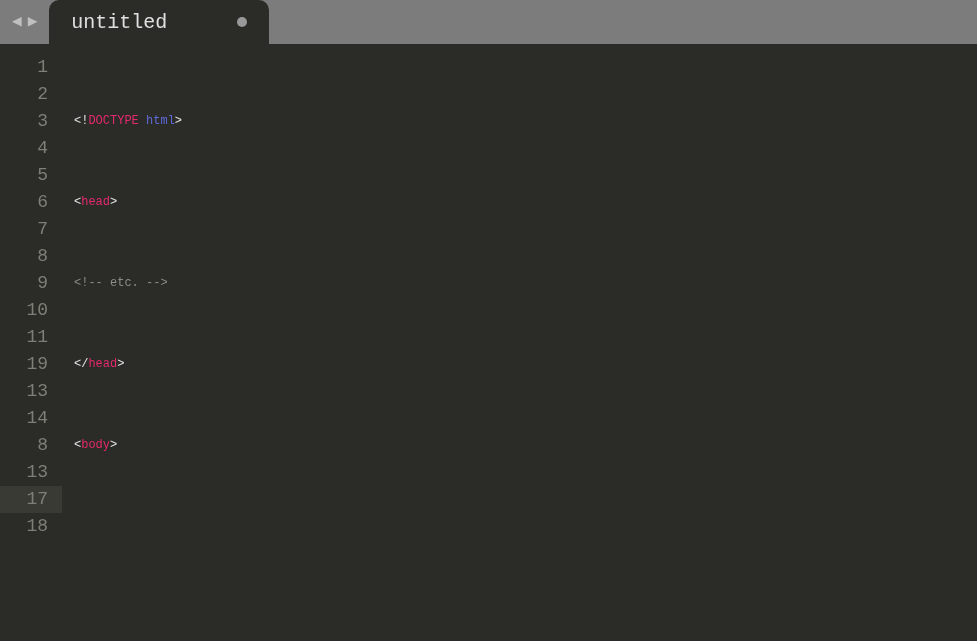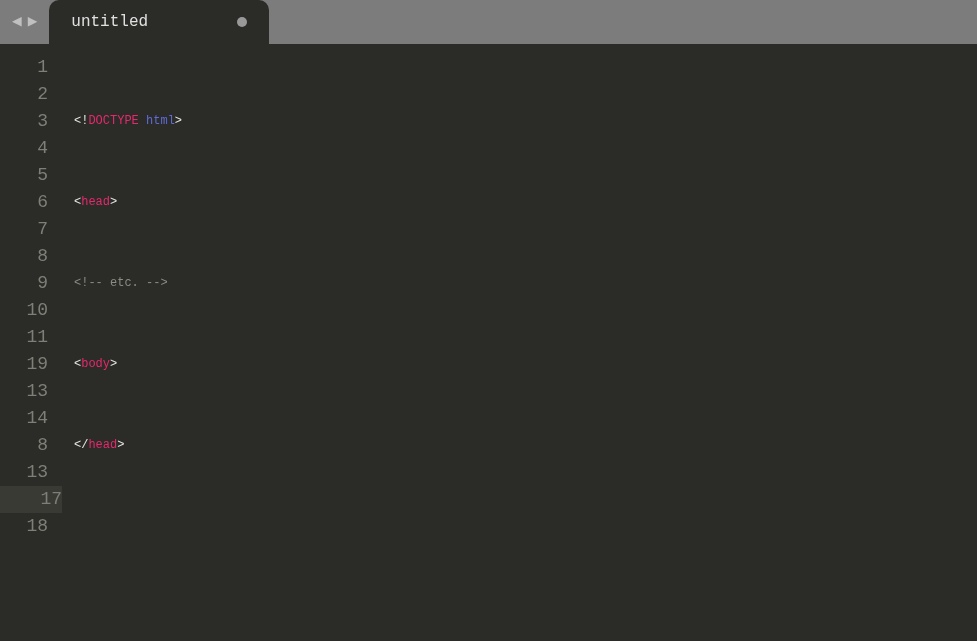--- a/index.html
+++ b/index.html
@@ -33,21 +33,21 @@
   }
   .tab {
     position: relative;
     height: 44px;
     margin-top: 0;
     display: flex;
     align-items: center;
     background: #2b2b27;
     padding: 0 22px 0 22px;
     color: #e0e0e0;
-    font-size: 16px;
+    font-size: 20px;
     border-top-left-radius: 10px;
     border-top-right-radius: 10px;
     min-width: 220px;
     justify-content: space-between;
   }
   .tab .dot {
     width: 10px;
     height: 10px;
     border-radius: 50%;
     background: #999;
@@ -60,21 +60,21 @@
   }
   .gutter {
     width: 62px;
     text-align: right;
     padding: 10px 14px 0 0;
     color: #7f7f78;
     user-select: none;
     font-size: 18px;
     line-height: 27px;
   }
-  .gutter .gln.active { background: #3a3a34; display:block; margin-right:-14px; }
+  .gutter .gln.active { background: #3a3a34; display:block; margin-right:-14px; padding-right:14px;}
   .code {
     flex: 1;
     padding: 10px 0 0 12px;
     color: #e6e6e6;
     font-size: 12px;
     line-height: 27px;
     white-space: pre;
   }
   .line { height: 27px; }
   .tag { color: #e6296e; } 
@@ -115,22 +115,22 @@
     <div class="gln">8</div>
     <div class="gln">13</div>
     <div class="gln active">17</div>
     <div class="gln">18</div>
   </div>
 
   <div class="code">
     <div class="line"><span class="punct">&lt;</span><span class="punct">!</span><span class="tag">DOCTYPE</span><span> </span><span class="doctype-kw">html</span><span class="punct">&gt;</span></div>
     <div class="line"><span class="punct">&lt;</span><span class="tag">head</span><span class="punct">&gt;</span></div>
     <div class="line"><span class="comment">&lt;!-- etc. --&gt;</span></div>
+    <div class="line"><span class="punct">&lt;</span><span class="punct">/</span><span class="tag">head</span><span class="punct">&gt;</span></div>
     <div class="line"><span class="punct">&lt;</span><span class="tag">body</span><span class="punct">&gt;</span></div>
-    <div class="line"><span class="punct">&lt;</span><span class="punct">/</span><span class="tag">head</span><span class="punct">&gt;</span></div>
     <div class="line"></div>
     
     
     
     
     
     
     
     
     

